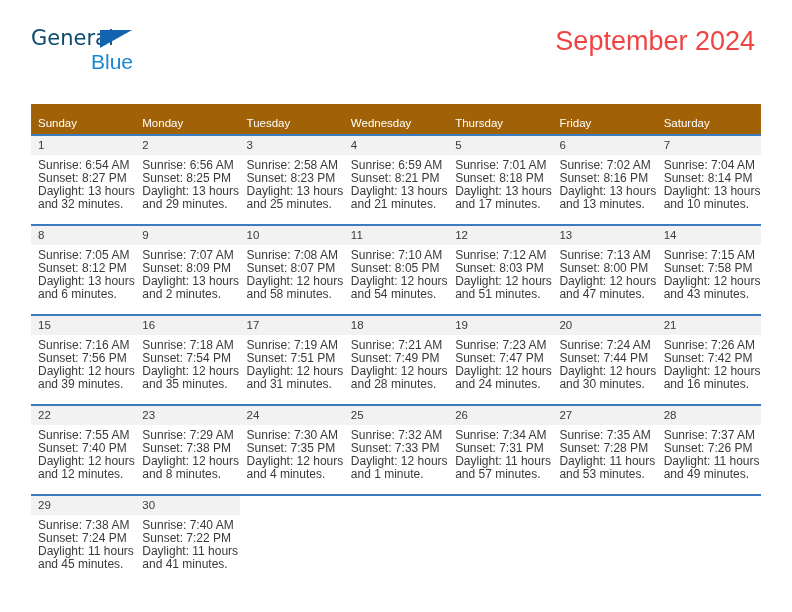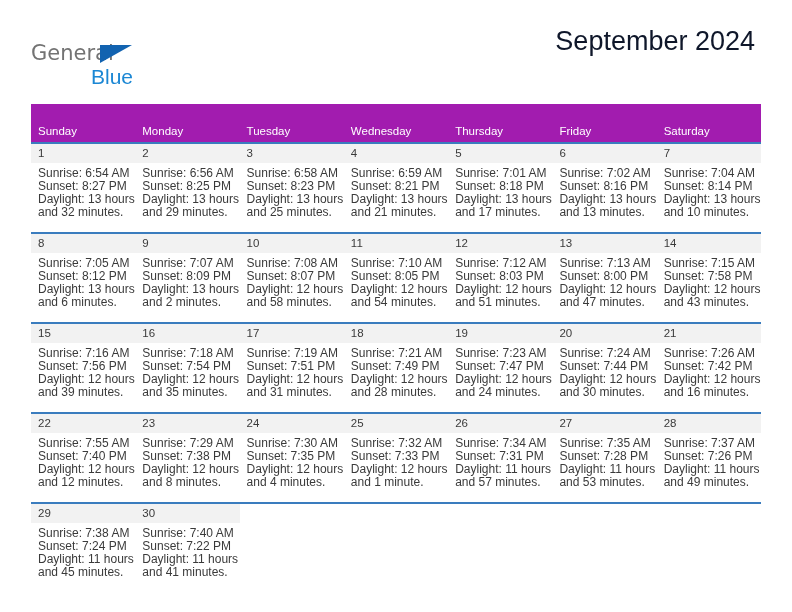--- a/index.html
+++ b/index.html
@@ -34,25 +34,24 @@
     top: 28px;
     width: 130px;
     height: 46px;
     line-height: 1;
     user-select: none;
   }
   .logo-row1 {
     position: relative;
     font-size: 21px;
     letter-spacing: 0px;
-    color: #737373;
+    color: #0c4a6e;
     font-family: "DejaVu Sans", sans-serif;
     font-weight: 400;
     height: 22px;
-    margin-top: 15px;
   }
   .logo-tri {
     position: absolute;
     left: 69px;
     top: 2px;
     width: 0;
     height: 0;
     border-left: 32px solid #1263b0;
     border-bottom: 18px solid transparent;
   }
@@ -67,21 +66,21 @@
 
   .title-block {
     position: absolute;
     right: 37px;
     top: 26px;
     text-align: right;
   }
   .cal-title {
     font-size: 27px;
     font-weight: 400;
-    color: #0f172a;
+    color: #ef4444;
     line-height: 1.15;
     white-space: nowrap;
   }
   .cal-subtitle {
     margin-top: 6px;
     font-size: 14.5px;
     font-weight: 400;
     color: #3a3a3a;
     white-space: nowrap;
   }
@@ -92,26 +91,26 @@
     left: 31px;
     top: 104px;
     width: 730px;
   }
   table.cal {
     border-collapse: collapse;
     table-layout: fixed;
     width: 730px;
   }
   table.cal th {
-    background: #a21caf;
+    background: #a16207;
     color: #ffffff;
     font-size: 11.5px;
     font-weight: 400;
     text-align: left;
-    padding: 20px 0 5px 7px;
+    padding: 12px 0 5px 7px;
     height: 13px;
     border: none;
   }
   table.cal td {
     width: 104.28px;
     vertical-align: top;
     padding: 0;
     border: none;
     background: #ffffff;
   }
@@ -203,21 +202,21 @@
                   <div>Sunset: 8:25 PM</div>
                   <div>Daylight: 13 hours</div>
                   <div>and 29 minutes.</div>
                 </div>
               </div>
             </td>
           <td>
               <div class="daycell">
                 <div class="daynum">3</div>
                 <div class="info">
-                  <div>Sunrise: 6:58 AM</div>
+                  <div>Sunrise: 2:58 AM</div>
                   <div>Sunset: 8:23 PM</div>
                   <div>Daylight: 13 hours</div>
                   <div>and 25 minutes.</div>
                 </div>
               </div>
             </td>
           <td>
               <div class="daycell">
                 <div class="daynum">4</div>
                 <div class="info">

